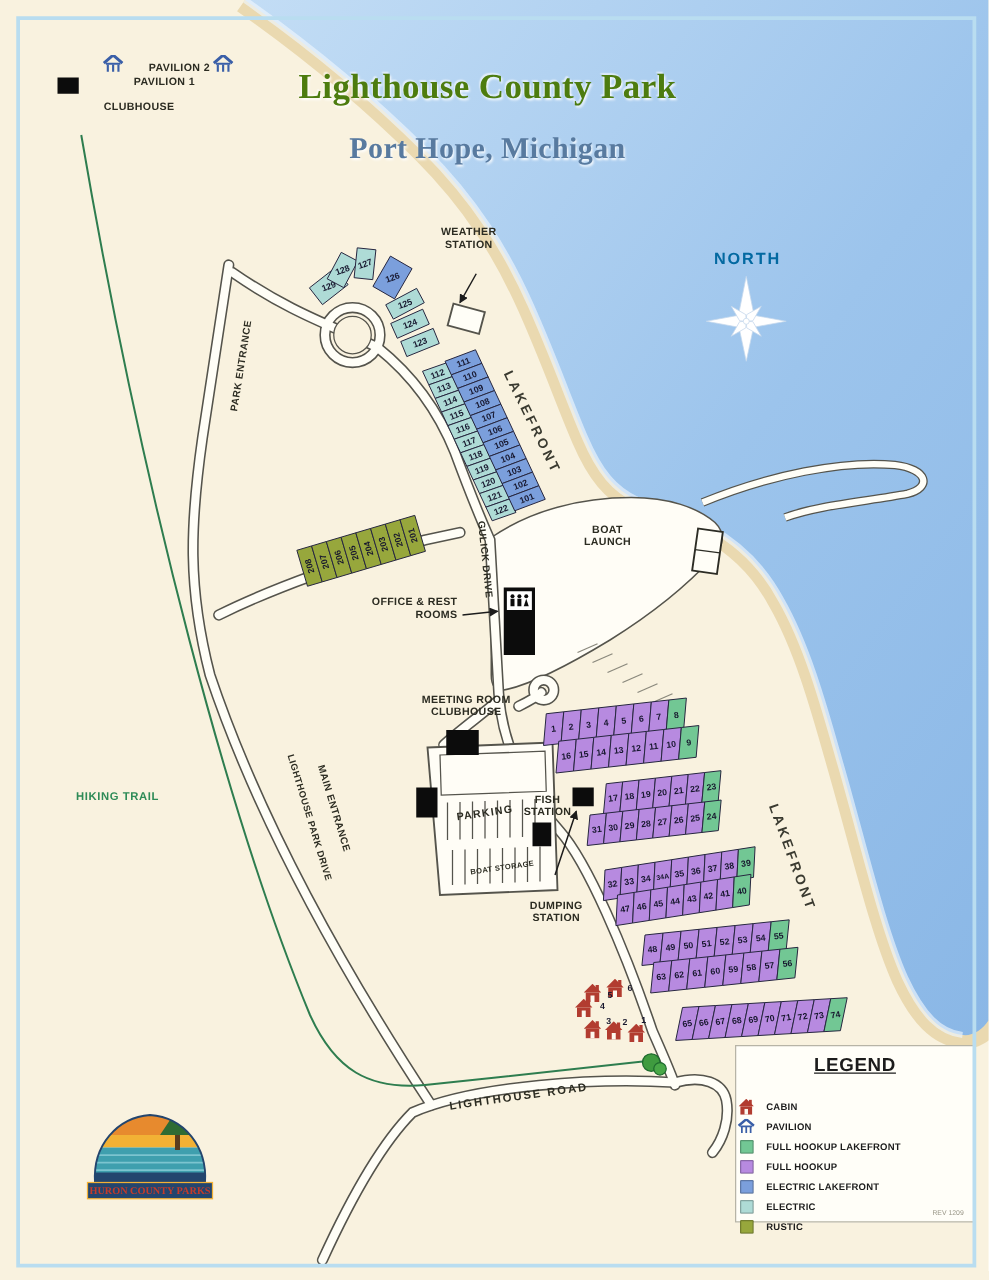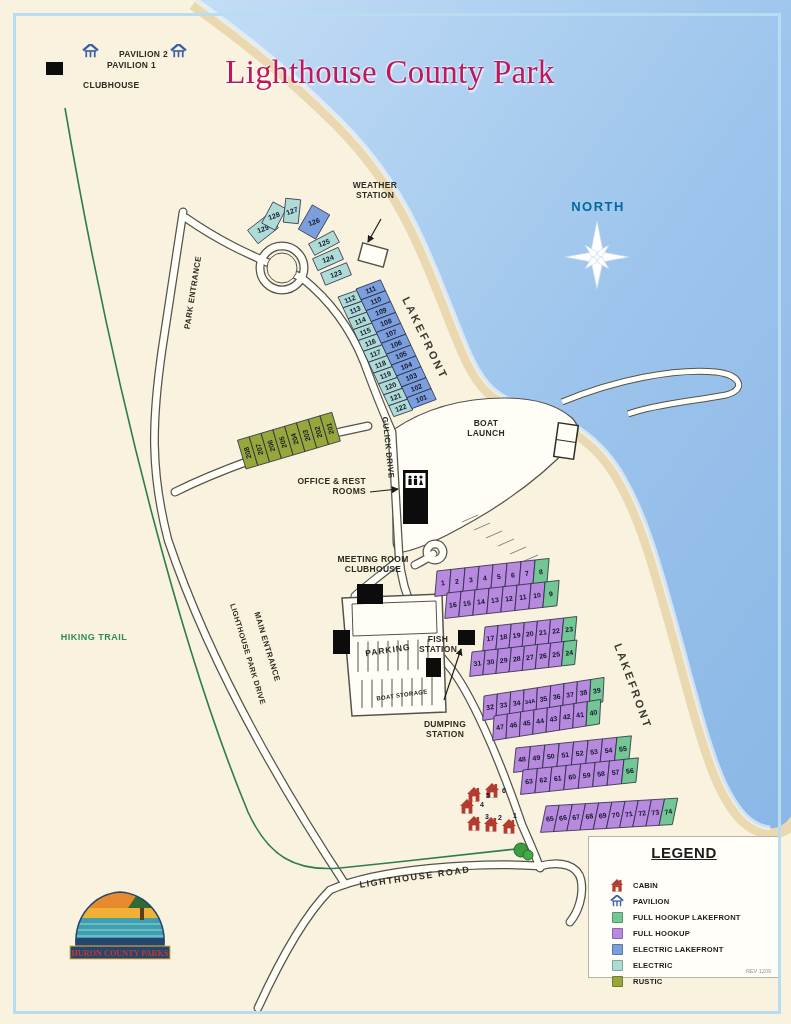--- a/index.html
+++ b/index.html
@@ -7,35 +7,35 @@
         font-family:"Liberation Sans",sans-serif;}
   #frame{position:absolute;left:13px;top:13px;width:762px;height:995px;
          border:3px solid #b9ddf0;pointer-events:none;}
   svg.map{position:absolute;left:0;top:0;}
   .lbl{position:absolute;color:#2c2c22;font-weight:bold;font-size:8.5px;line-height:1.15;
        letter-spacing:.3px;text-align:center;}
   .lbl.right{text-align:right;}
   .lbl.left{text-align:left;padding-left:43px;}
   .rot{transform-origin:50% 50%;}
   #map-title{position:absolute;left:150px;top:54px;width:480px;text-align:center;
-     font-family:"Liberation Serif",serif;font-weight:normal;font-size:33px;color:#be185d;
+     font-family:"Liberation Serif",serif;font-weight:bold;font-size:28px;color:#4d7c0f;
      text-shadow:1px 2px 2px rgba(255,255,255,.95), -1px -1px 1px rgba(255,255,255,.6);}
   #map-subtitle{position:absolute;left:150px;top:106px;width:480px;text-align:center;
      font-family:"Liberation Serif",serif;font-weight:bold;font-size:24px;color:#587a9f;
      text-shadow:1px 2px 2px rgba(255,255,255,.95);}
   #north-label{color:#0369a1;font-size:13px;letter-spacing:1.5px;}
   #hiking-label{color:#2e8b57;font-size:9px;letter-spacing:.5px;}
   .roadlbl{font-size:8px;letter-spacing:.4px;color:#2c2c22;white-space:nowrap;}
   #lighthouse-road-label{font-size:9px;letter-spacing:1.6px;}
   .lakefront{font-size:11px;letter-spacing:2.5px;color:#3a3a30;white-space:nowrap;}
   #legend-box{position:absolute;left:588px;top:836px;width:190px;height:140px;
       background:#fffef8;border:1.5px solid #b7b4a6;}
   #legend-title{margin:7px auto 16px auto;text-align:center;font-weight:bold;font-size:15px;
       text-decoration:underline;color:#1c1c1c;letter-spacing:.5px;}
-  .leg-row{display:flex;align-items:center;height:16px;padding-left:20px;}
+  .leg-row{display:flex;align-items:center;height:16px;padding-left:0;}
   .leg-ic{width:16px;height:13px;display:flex;align-items:center;justify-content:center;margin-right:8px;}
   .leg-sw{width:9px;height:9px;border-radius:1px;border:1px solid rgba(0,0,0,.25);}
   .leg-lab{font-size:7.6px;font-weight:bold;color:#1c1c1c;letter-spacing:.2px;}
   #legend-rev{position:absolute;right:8px;bottom:3px;font-size:5.5px;color:#9a9788;}
 </style>
 </head>
 <body>
 
 <div id="page">
 
@@ -450,20 +450,21 @@
       <rect x="70" y="26" width="4" height="12" fill="#5a3c1e"></rect>
       <rect x="0" y="56" width="100" height="8" fill="#23456e"></rect>
     </g>
     <path d="M6,64 C4,34 24,12 50,10 C78,12 96,36 94,64 Z" fill="none" stroke="#23456e" stroke-width="1.5"></path>
     <rect x="0" y="64" width="100" height="13" fill="#23456e" stroke="#f2b135" stroke-width="1"></rect>
     <text x="50" y="73.5" text-anchor="middle" font-family="Liberation Serif,serif" font-size="8.2" font-weight="bold" fill="#c43b2a">HURON COUNTY PARKS</text>
   </g>
 </svg>
 
 <div id="map-title" class="lbl">Lighthouse County Park</div>
+<div id="map-subtitle" class="lbl">Port Hope, Michigan</div>
 
 <div class="lbl left" style="left:64px;top:61px;width:70px;">PAVILION 1</div>
 <div class="lbl right" style="left:108px;top:50px;width:60px;">PAVILION 2</div>
 <div class="lbl left" style="left:40px;top:81px;width:80px;">CLUBHOUSE</div>
 
 <div class="lbl" id="north-label" style="left:566px;top:200px;width:64px;">NORTH</div>
 <div class="lbl" style="left:342px;top:181px;width:66px;">WEATHER STATION</div>
 <div class="lbl" style="left:458px;top:419px;width:56px;">BOAT LAUNCH</div>
 <div class="lbl right" style="left:294px;top:477px;width:72px;">OFFICE &amp; REST ROOMS</div>
 <div class="lbl" style="left:326px;top:555px;width:94px;">MEETING ROOM CLUBHOUSE</div>

